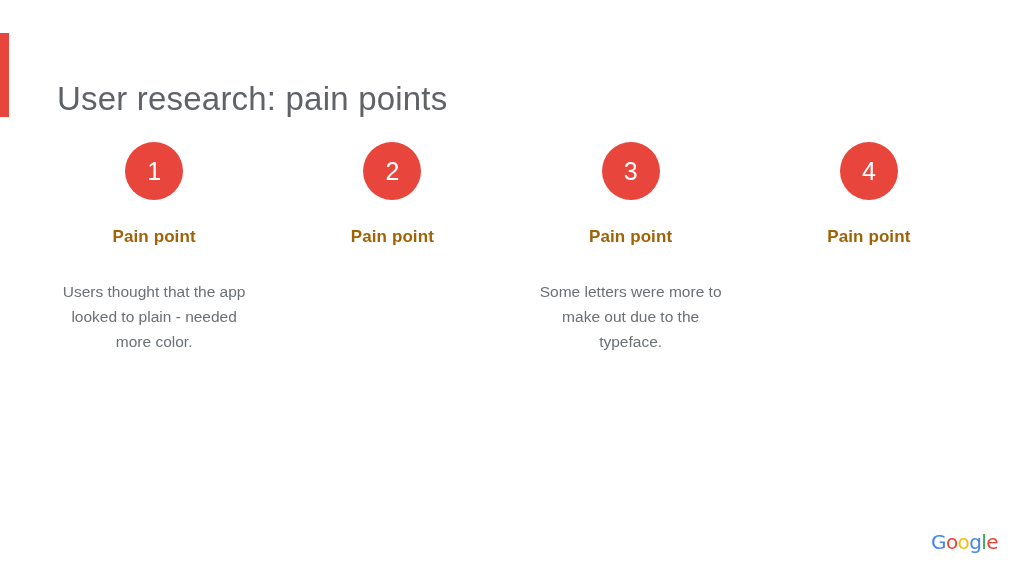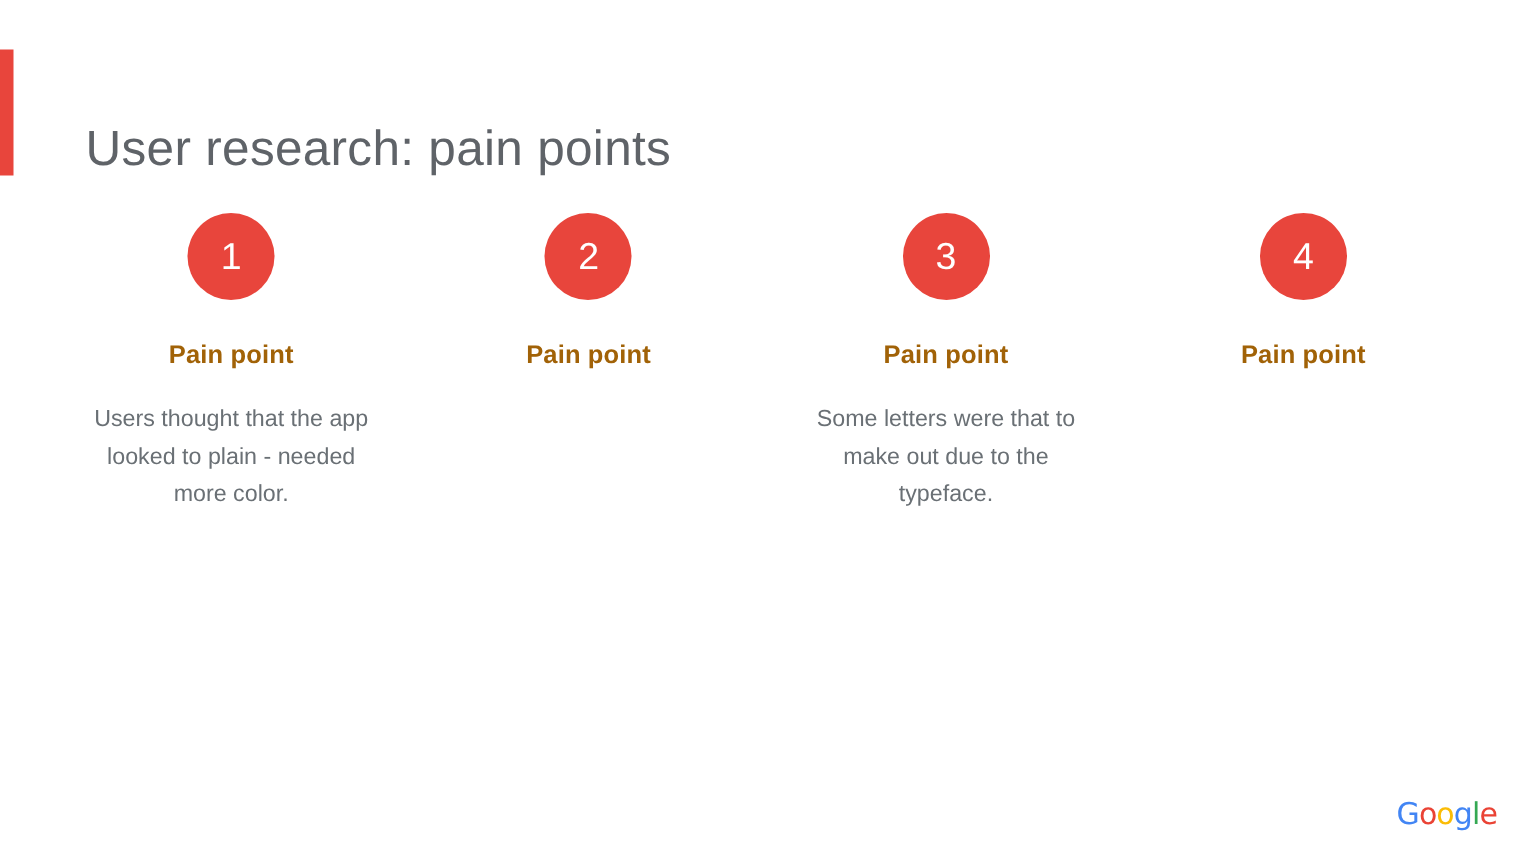--- a/index.html
+++ b/index.html
@@ -79,21 +79,21 @@
 
   .col-heading {
     margin-top: 27px;
     font-size: 17px;
     font-weight: bold;
     color: #a16207;
     letter-spacing: 0.1px;
   }
 
   .col-body {
-    margin-top: 20px;
+    margin-top: 32px;
     font-size: 15.5px;
     font-weight: 400;
     color: #6A7075;
     line-height: 1.62;
     width: 192px;
   }
 
   .column.wide .col-body {
     width: 200px;
   }
@@ -135,21 +135,21 @@
     </div>
 
     <div class="column wide">
       <div class="badge">2</div>
       <div class="col-heading">Pain point</div>
     </div>
 
     <div class="column wide">
       <div class="badge">3</div>
       <div class="col-heading">Pain point</div>
-      <div class="col-body">Some letters were that to make out due to the typeface.</div>
+      <div class="col-body">Some letters were more to make out due to the typeface.</div>
     </div>
 
     <div class="column wide">
       <div class="badge">4</div>
       <div class="col-heading">Pain point</div>
     </div>
 
   </div>
 
   <div class="google-logo">

